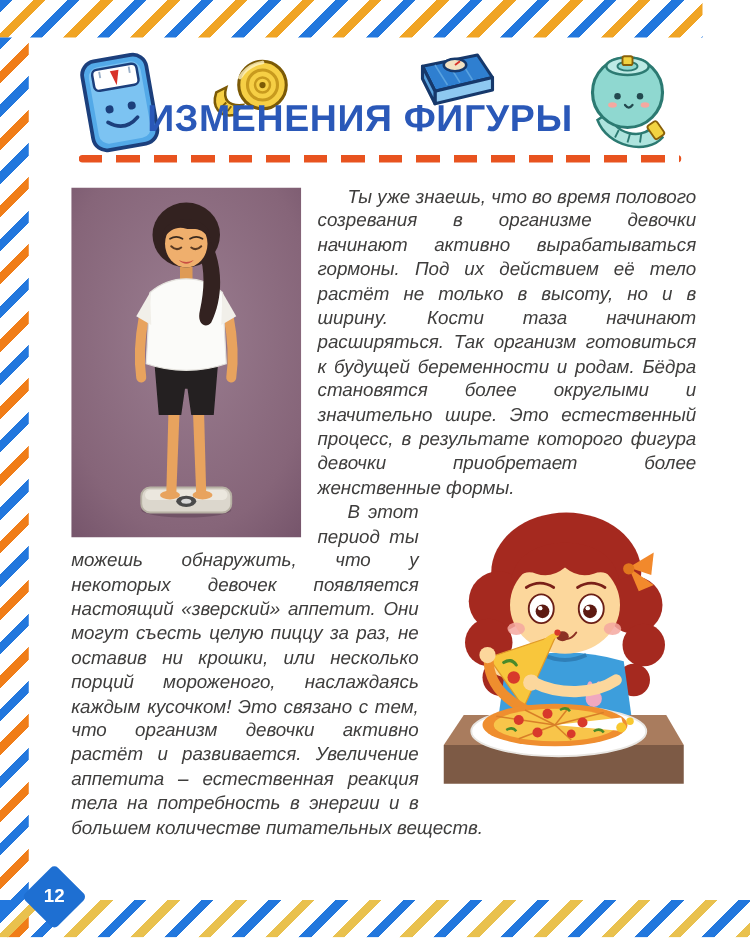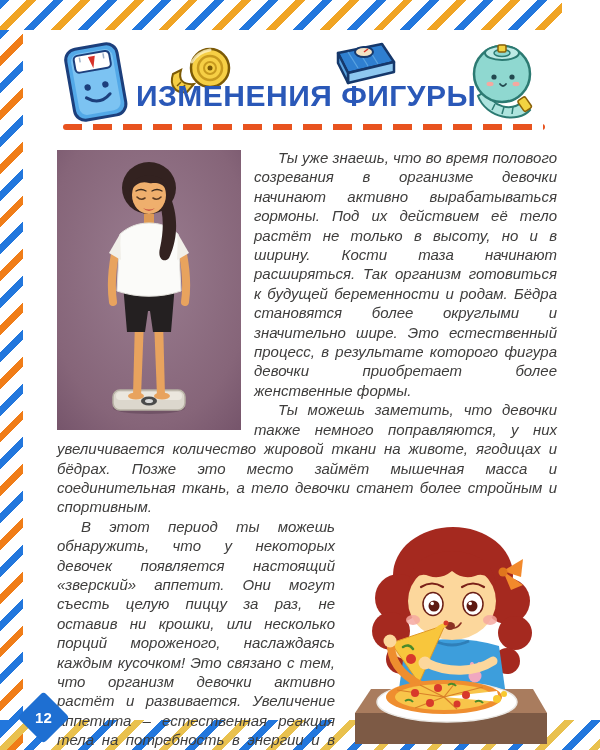--- a/index.html
+++ b/index.html
@@ -28,22 +28,22 @@
       #2277dd 0 7px, transparent 7px 19px,
       #e9c14e 19px 26px, transparent 26px 38px);
   }
   
   .hdr-icon { position:absolute; }
   .icon-happy-scale { left:58px;  top:40px; }
   .icon-tape-roll   { left:168px; top:42px; }
   .icon-flat-scale  { left:324px; top:38px; }
   .icon-tape-mascot { left:460px; top:40px; }
   .page-title {
-    position:absolute; left:136px; top:79px; width:360px;
-    text-align:left; font-size:30px; font-weight:bold;
+    position:absolute; left:108px; top:79px; width:360px;
+    text-align:center; font-size:30px; font-weight:bold;
     color:#2a58b8; letter-spacing:0.5px; white-space:nowrap;
   }
   .dash-divider {
     position:absolute; left:63px; top:124px; width:482px; height:6px;
     background:repeating-linear-gradient(90deg, #e8531f 0 19px, transparent 19px 30px);
     border-radius:3px;
   }
   
   .content { position:absolute; left:57px; top:148px; width:500px; }
   .content p {
@@ -179,21 +179,20 @@
         <path d="M73,42 C70,20 114,20 111,42 C104,30 97,34 92,33 C85,31 79,33 73,42 Z" fill="#332220"></path>
         <path d="M79,41 Q84,38 89,41" fill="none" stroke="#3a2a1e" stroke-width="1.4" stroke-linecap="round"></path>
         <path d="M95,41 Q100,38 105,41" fill="none" stroke="#3a2a1e" stroke-width="1.4" stroke-linecap="round"></path>
         <path d="M80,47 Q84,51 88,48" fill="none" stroke="#5a3a22" stroke-width="1.6" stroke-linecap="round"></path>
         <path d="M96,48 Q100,51 104,47" fill="none" stroke="#5a3a22" stroke-width="1.6" stroke-linecap="round"></path>
         <path d="M86,58 Q92,64 98,58 Q92,61 86,58 Z" fill="#c94f43"></path>
       </svg>
     </figure>
 
     <p>Ты уже знаешь, что во время полового созревания в организме девочки начинают активно вырабатываться гормоны. Под их действием её тело растёт не только в высоту, но и в ширину. Кости таза начинают расширяться. Так организм готовиться к будущей беременности и родам. Бёдра становятся более округлыми и значительно шире. Это естественный процесс, в результате которого фигура девочки приобретает более женственные формы.</p>
-    <p>Ты можешь заметить, что девочки также немного поправляются, у них увеличивается количество жировой ткани на животе, ягодицах и бёдрах. Позже это место займёт мышечная масса и соединительная ткань, а тело девочки станет более стройным и спортивным.</p>
 
     <figure class="fig-pizza">
       <svg viewBox="0 0 212 245" preserveAspectRatio="none">
 
         <ellipse cx="108" cy="62" rx="60" ry="48" fill="#a5291f"></ellipse>
         <circle cx="54" cy="85" r="24" fill="#a5291f"></circle>
         <circle cx="46" cy="118" r="19" fill="#a5291f"></circle>
         <circle cx="56" cy="146" r="15" fill="#a5291f"></circle>
         <circle cx="162" cy="88" r="23" fill="#a5291f"></circle>
         <circle cx="170" cy="120" r="17" fill="#a5291f"></circle>

